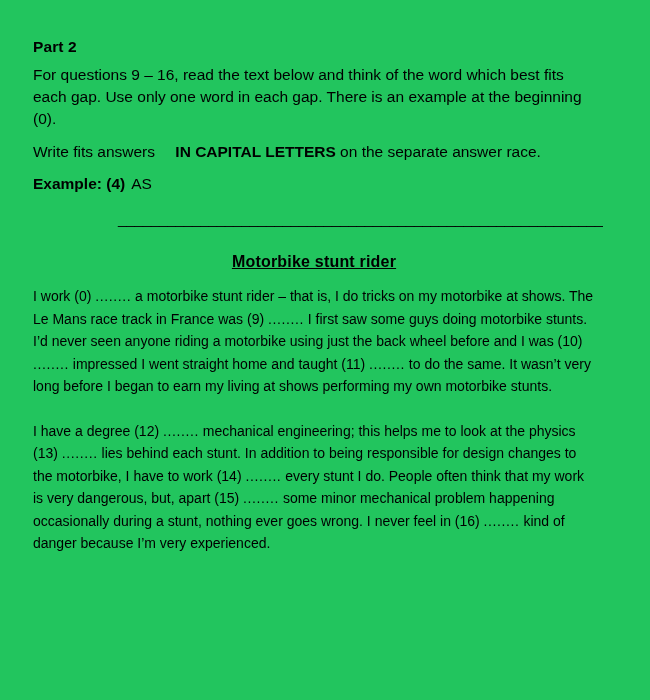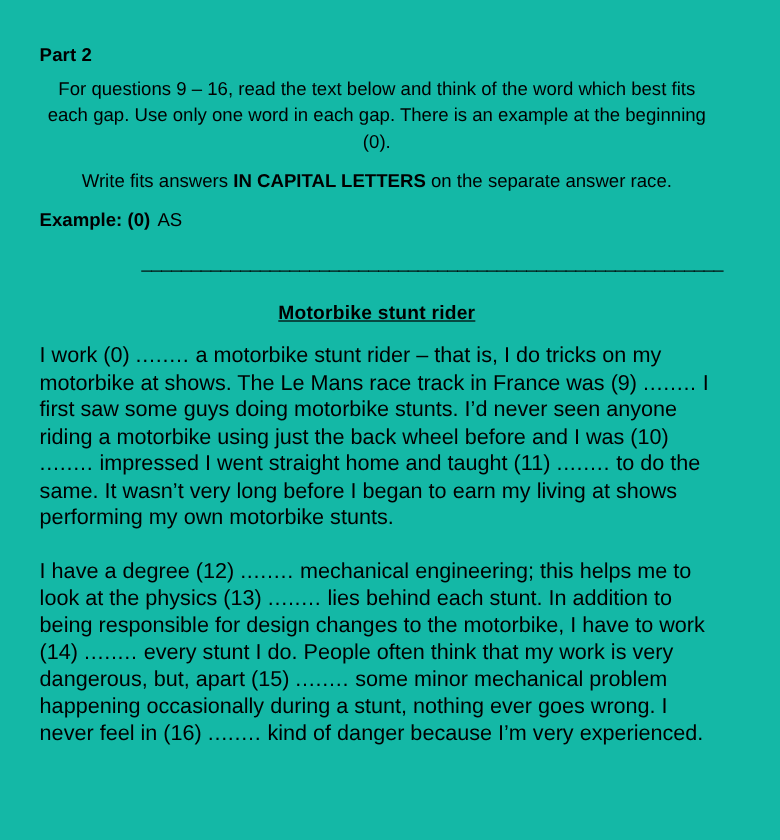--- a/index.html
+++ b/index.html
@@ -14,40 +14,40 @@
     font-family: "Liberation Sans", sans-serif;
     color: #000000;
     overflow: hidden;
   }
 
   .page {
     box-sizing: border-box;
     width: 650px;
     height: 700px;
     padding: 36px 48px 0 33px;
-    background: #14b8a6;
+    background: #22c55e;
   }
 
   .content {
     width: 562px;
   }
 
   .part-heading {
     font-size: 15.5px;
     font-weight: bold;
     line-height: 22px;
     margin: 0 0 6px 0;
     letter-spacing: 0.1px;
   }
 
   .instruction {
     font-size: 15.5px;
     line-height: 22px;
     margin: 0 0 11px 0;
-    text-align: center;
+    text-align: left;
   }
 
   .instruction.tight {
     margin-bottom: 10px;
   }
 
   .example-line {
     font-size: 15.5px;
     line-height: 22px;
     margin: 0;
@@ -57,20 +57,21 @@
     font-weight: bold;
   }
 
   .example-line .answer {
     font-weight: normal;
     margin-left: 6px;
   }
 
   b, .bold {
     font-weight: bold;
+    margin-left: 16px;
   }
 
   .divider {
     font-size: 15.5px;
     line-height: 20px;
     margin: 14px 0 0 0;
     letter-spacing: -0.4px;
     white-space: nowrap;
     overflow: hidden;
     width: 570px;
@@ -82,21 +83,21 @@
     font-size: 16px;
     font-weight: bold;
     text-align: center;
     line-height: 22px;
     margin: 22px 0 12px 0;
     letter-spacing: 0.2px;
     text-decoration: underline;
   }
 
   .body-paragraph {
-    font-size: 18px;
+    font-size: 14px;
     line-height: 22.5px;
     margin: 0 0 22px 0;
     text-align: left;
   }
 
   .body-paragraph:last-child {
     margin-bottom: 0;
   }
 
   .gap {
@@ -108,21 +109,21 @@
 
 <div class="page">
   <div class="content">
 
     <div class="part-heading">Part 2</div>
 
     <p class="instruction">For questions 9 – 16, read the text below and think of the word which best fits each gap. Use only one word in each gap. There is an example at the beginning (0).</p>
 
     <p class="instruction tight"><span>Write fits answers </span><b>IN CAPITAL LETTERS</b><span> on the separate answer race.</span></p>
 
-    <p class="example-line"><span class="label">Example: (0)</span><span class="answer">AS</span></p>
+    <p class="example-line"><span class="label">Example: (4)</span><span class="answer">AS</span></p>
 
     <div class="divider">___________________________________________________________</div>
 
     <h2 class="text-title">Motorbike stunt rider</h2>
 
     <p class="body-paragraph"><span>I work (0) </span><span class="gap">........</span><span> a motorbike stunt rider – that is, I do tricks on my motorbike at shows. The Le Mans race track in France was (9) </span><span class="gap">........</span><span> I first saw some guys doing motorbike stunts. I’d never seen anyone riding a motorbike using just the back wheel before and I was (10) </span><span class="gap">........</span><span> impressed I went straight home and taught (11) </span><span class="gap">........</span><span> to do the same. It wasn’t very long before I began to earn my living at shows performing my own motorbike stunts.</span></p>
 
     <p class="body-paragraph"><span>I have a degree (12) </span><span class="gap">........</span><span> mechanical engineering; this helps me to look at the physics (13) </span><span class="gap">........</span><span> lies behind each stunt. In addition to being responsible for design changes to the motorbike, I have to work (14) </span><span class="gap">........</span><span> every stunt I do. People often think that my work is very dangerous, but, apart (15) </span><span class="gap">........</span><span> some minor mechanical problem happening occasionally during a stunt, nothing ever goes wrong. I never feel in (16) </span><span class="gap">........</span><span> kind of danger because I’m very experienced.</span></p>
 
   </div>

